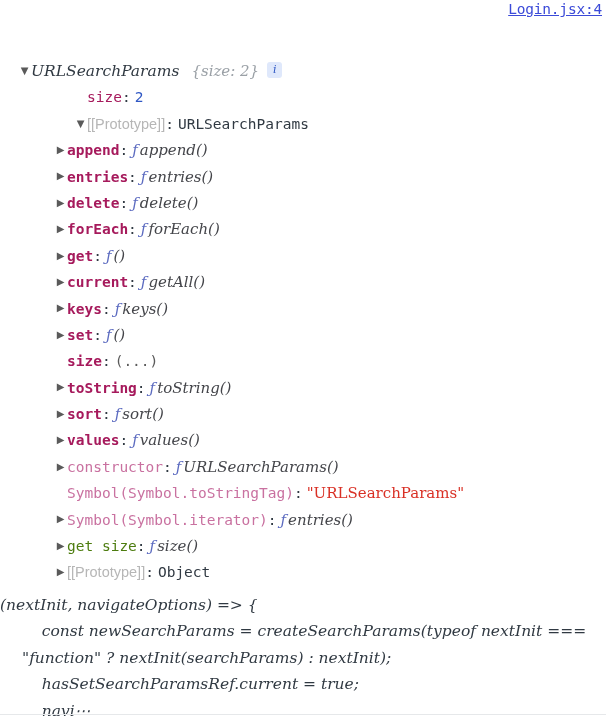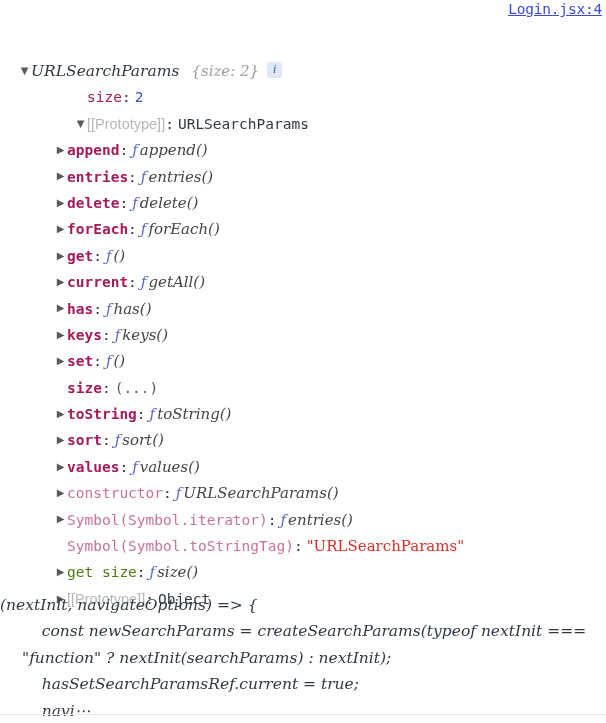--- a/index.html
+++ b/index.html
@@ -158,30 +158,29 @@
     <span class="arrow">▼</span><span class="key-gray">[[Prototype]]</span><span class="colon">:</span><span class="val-plain">URLSearchParams</span>
   </div>
 
   <div id="proto-members">
       <div class="row lvl2"><span class="arrow">▶</span><span class="key-own">append</span><span class="colon">:</span><span class="val-fn"><span class="f">ƒ</span><span>append()</span></span></div>
       <div class="row lvl2"><span class="arrow">▶</span><span class="key-own">entries</span><span class="colon">:</span><span class="val-fn"><span class="f">ƒ</span><span>entries()</span></span></div>
       <div class="row lvl2"><span class="arrow">▶</span><span class="key-own">delete</span><span class="colon">:</span><span class="val-fn"><span class="f">ƒ</span><span>delete()</span></span></div>
       <div class="row lvl2"><span class="arrow">▶</span><span class="key-own">forEach</span><span class="colon">:</span><span class="val-fn"><span class="f">ƒ</span><span>forEach()</span></span></div>
       <div class="row lvl2"><span class="arrow">▶</span><span class="key-own">get</span><span class="colon">:</span><span class="val-fn"><span class="f">ƒ</span><span>()</span></span></div>
       <div class="row lvl2"><span class="arrow">▶</span><span class="key-own">current</span><span class="colon">:</span><span class="val-fn"><span class="f">ƒ</span><span>getAll()</span></span></div>
-      <div class="row lvl2"><span class="arrow">▶</span><span class="key-own">has</span><span class="colon">:</span><span class="val-fn"><span class="f">ƒ</span><span>has()</span></span></div>
       <div class="row lvl2"><span class="arrow">▶</span><span class="key-own">keys</span><span class="colon">:</span><span class="val-fn"><span class="f">ƒ</span><span>keys()</span></span></div>
       <div class="row lvl2"><span class="arrow">▶</span><span class="key-own">set</span><span class="colon">:</span><span class="val-fn"><span class="f">ƒ</span><span>()</span></span></div>
       <div class="row lvl2"><span class="arrow none">&nbsp;</span><span class="key-own">size</span><span class="colon">:</span><span class="val-dots">(...)</span></div>
       <div class="row lvl2"><span class="arrow">▶</span><span class="key-own">toString</span><span class="colon">:</span><span class="val-fn"><span class="f">ƒ</span><span>toString()</span></span></div>
       <div class="row lvl2"><span class="arrow">▶</span><span class="key-own">sort</span><span class="colon">:</span><span class="val-fn"><span class="f">ƒ</span><span>sort()</span></span></div>
       <div class="row lvl2"><span class="arrow">▶</span><span class="key-own">values</span><span class="colon">:</span><span class="val-fn"><span class="f">ƒ</span><span>values()</span></span></div>
       <div class="row lvl2"><span class="arrow">▶</span><span class="key-dim">constructor</span><span class="colon">:</span><span class="val-fn"><span class="f">ƒ</span><span>URLSearchParams()</span></span></div>
+      <div class="row lvl2"><span class="arrow none">&nbsp;</span><span class="key-dim">Symbol(Symbol.toStringTag)</span><span class="colon">:</span><span class="val-str">"URLSearchParams"</span></div>
       <div class="row lvl2"><span class="arrow">▶</span><span class="key-dim">Symbol(Symbol.iterator)</span><span class="colon">:</span><span class="val-fn"><span class="f">ƒ</span><span>entries()</span></span></div>
-      <div class="row lvl2"><span class="arrow none">&nbsp;</span><span class="key-dim">Symbol(Symbol.toStringTag)</span><span class="colon">:</span><span class="val-str">"URLSearchParams"</span></div>
       <div class="row lvl2"><span class="arrow">▶</span><span class="key-getter">get size</span><span class="colon">:</span><span class="val-fn"><span class="f">ƒ</span><span>size()</span></span></div>
       <div class="row lvl2"><span class="arrow">▶</span><span class="key-gray">[[Prototype]]</span><span class="colon">:</span><span class="val-plain">Object</span></div>
     </div>
 
 </div>
 
 <div class="fn-source">(nextInit, navigateOptions) =&gt; {
     const newSearchParams = createSearchParams(typeof nextInit === "function" ? nextInit(searchParams) : nextInit);
     hasSetSearchParamsRef.current = true;
     navi⋯</div>

